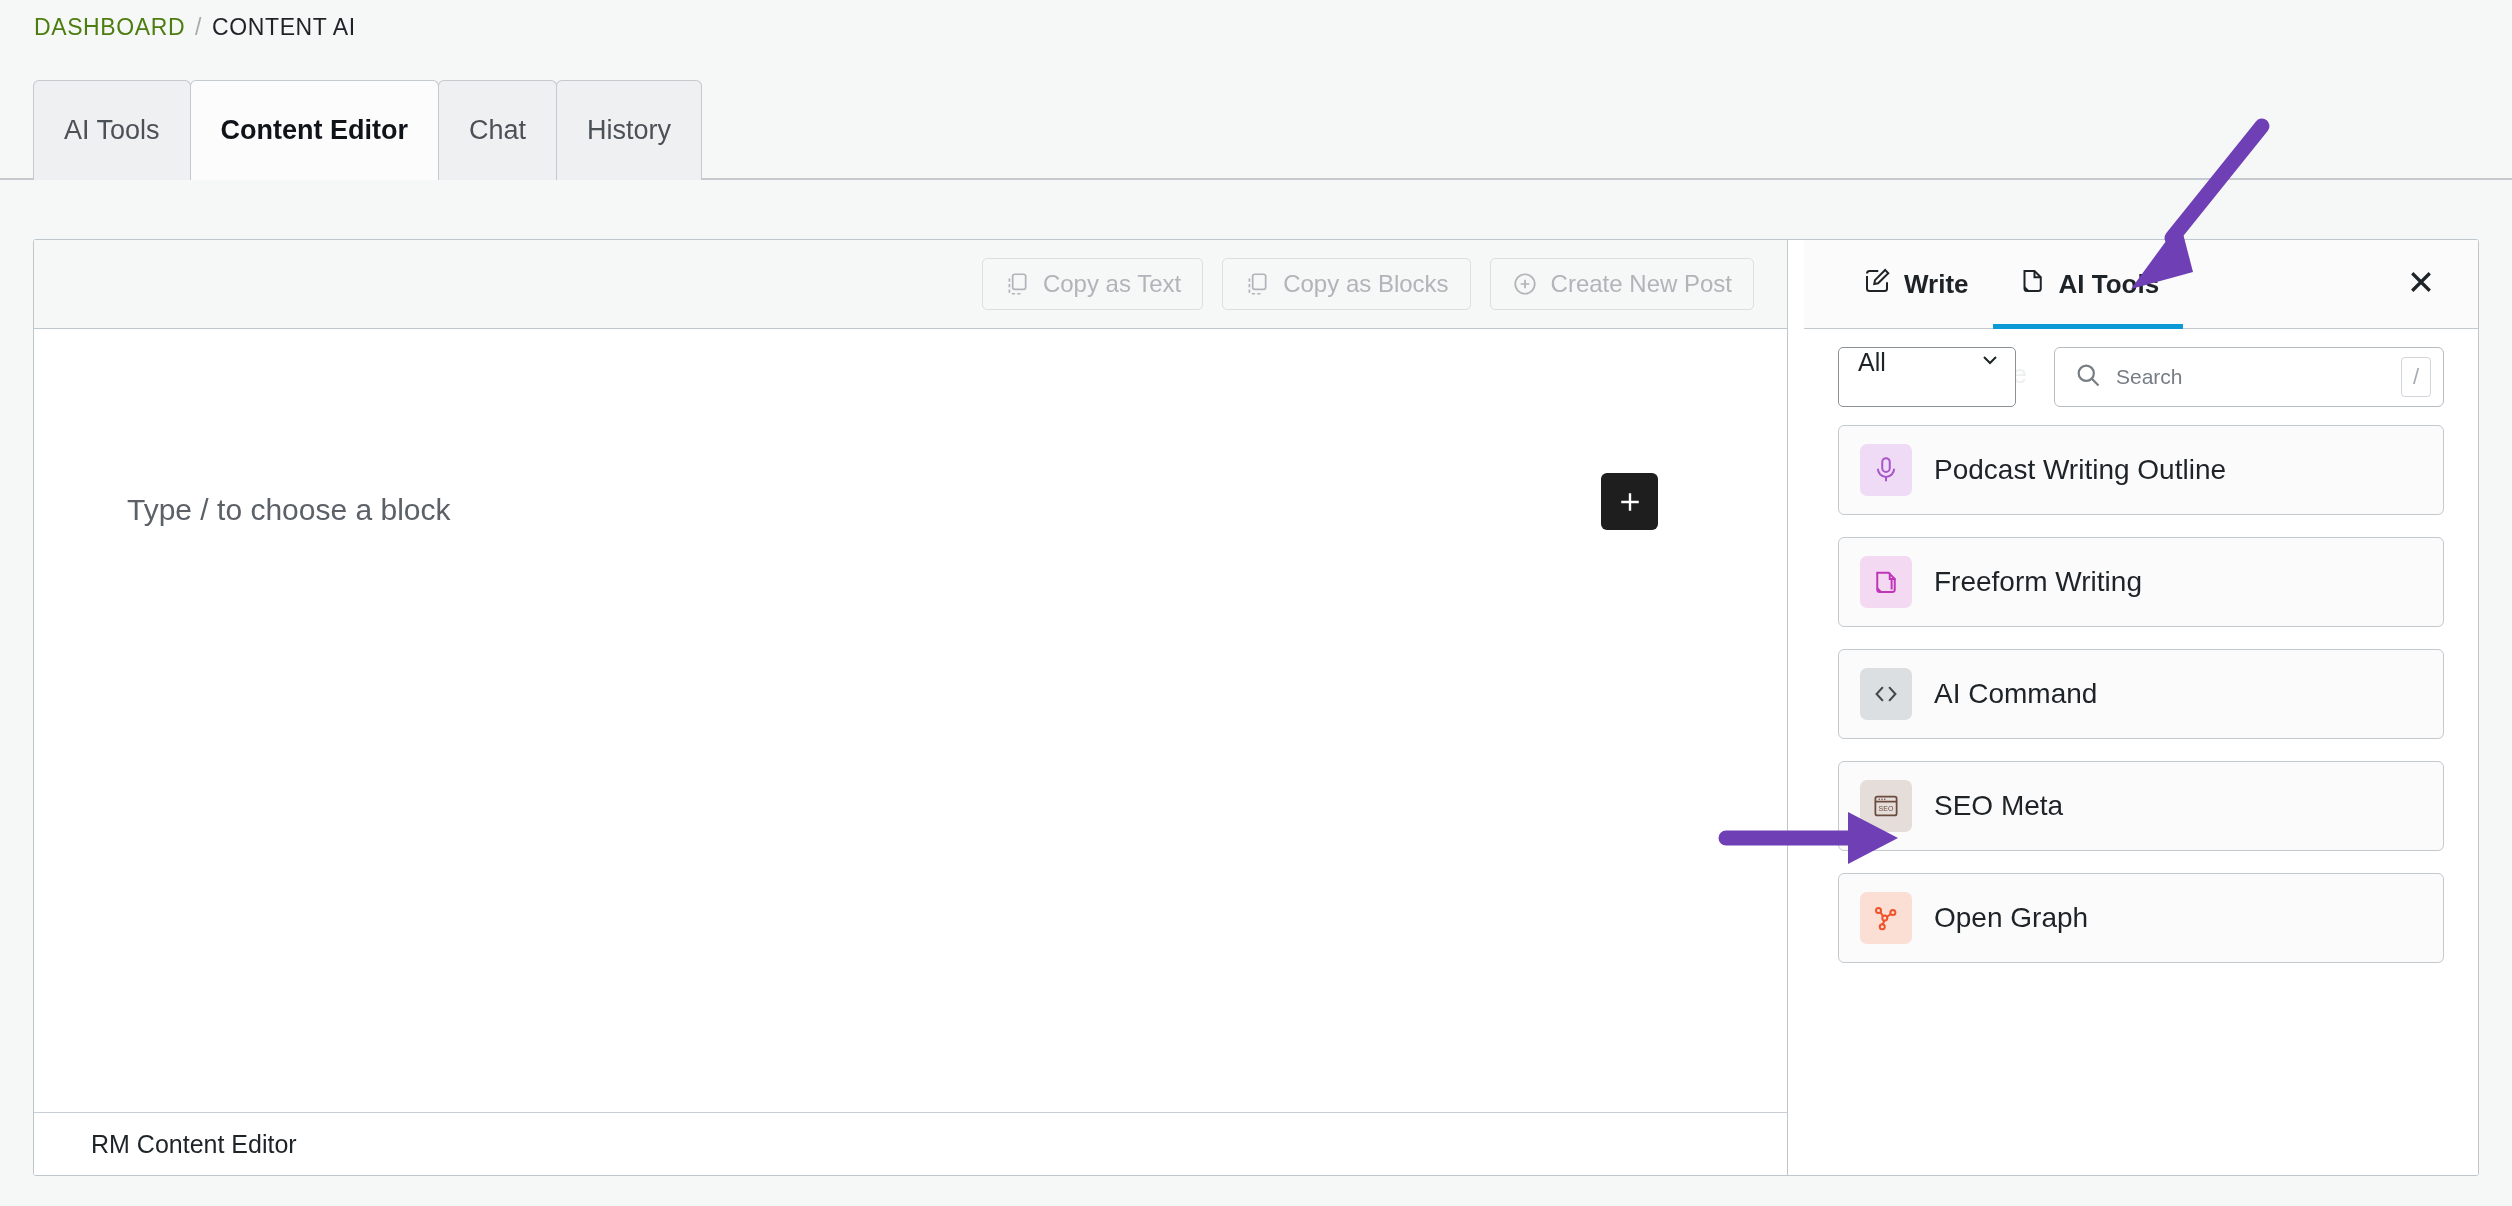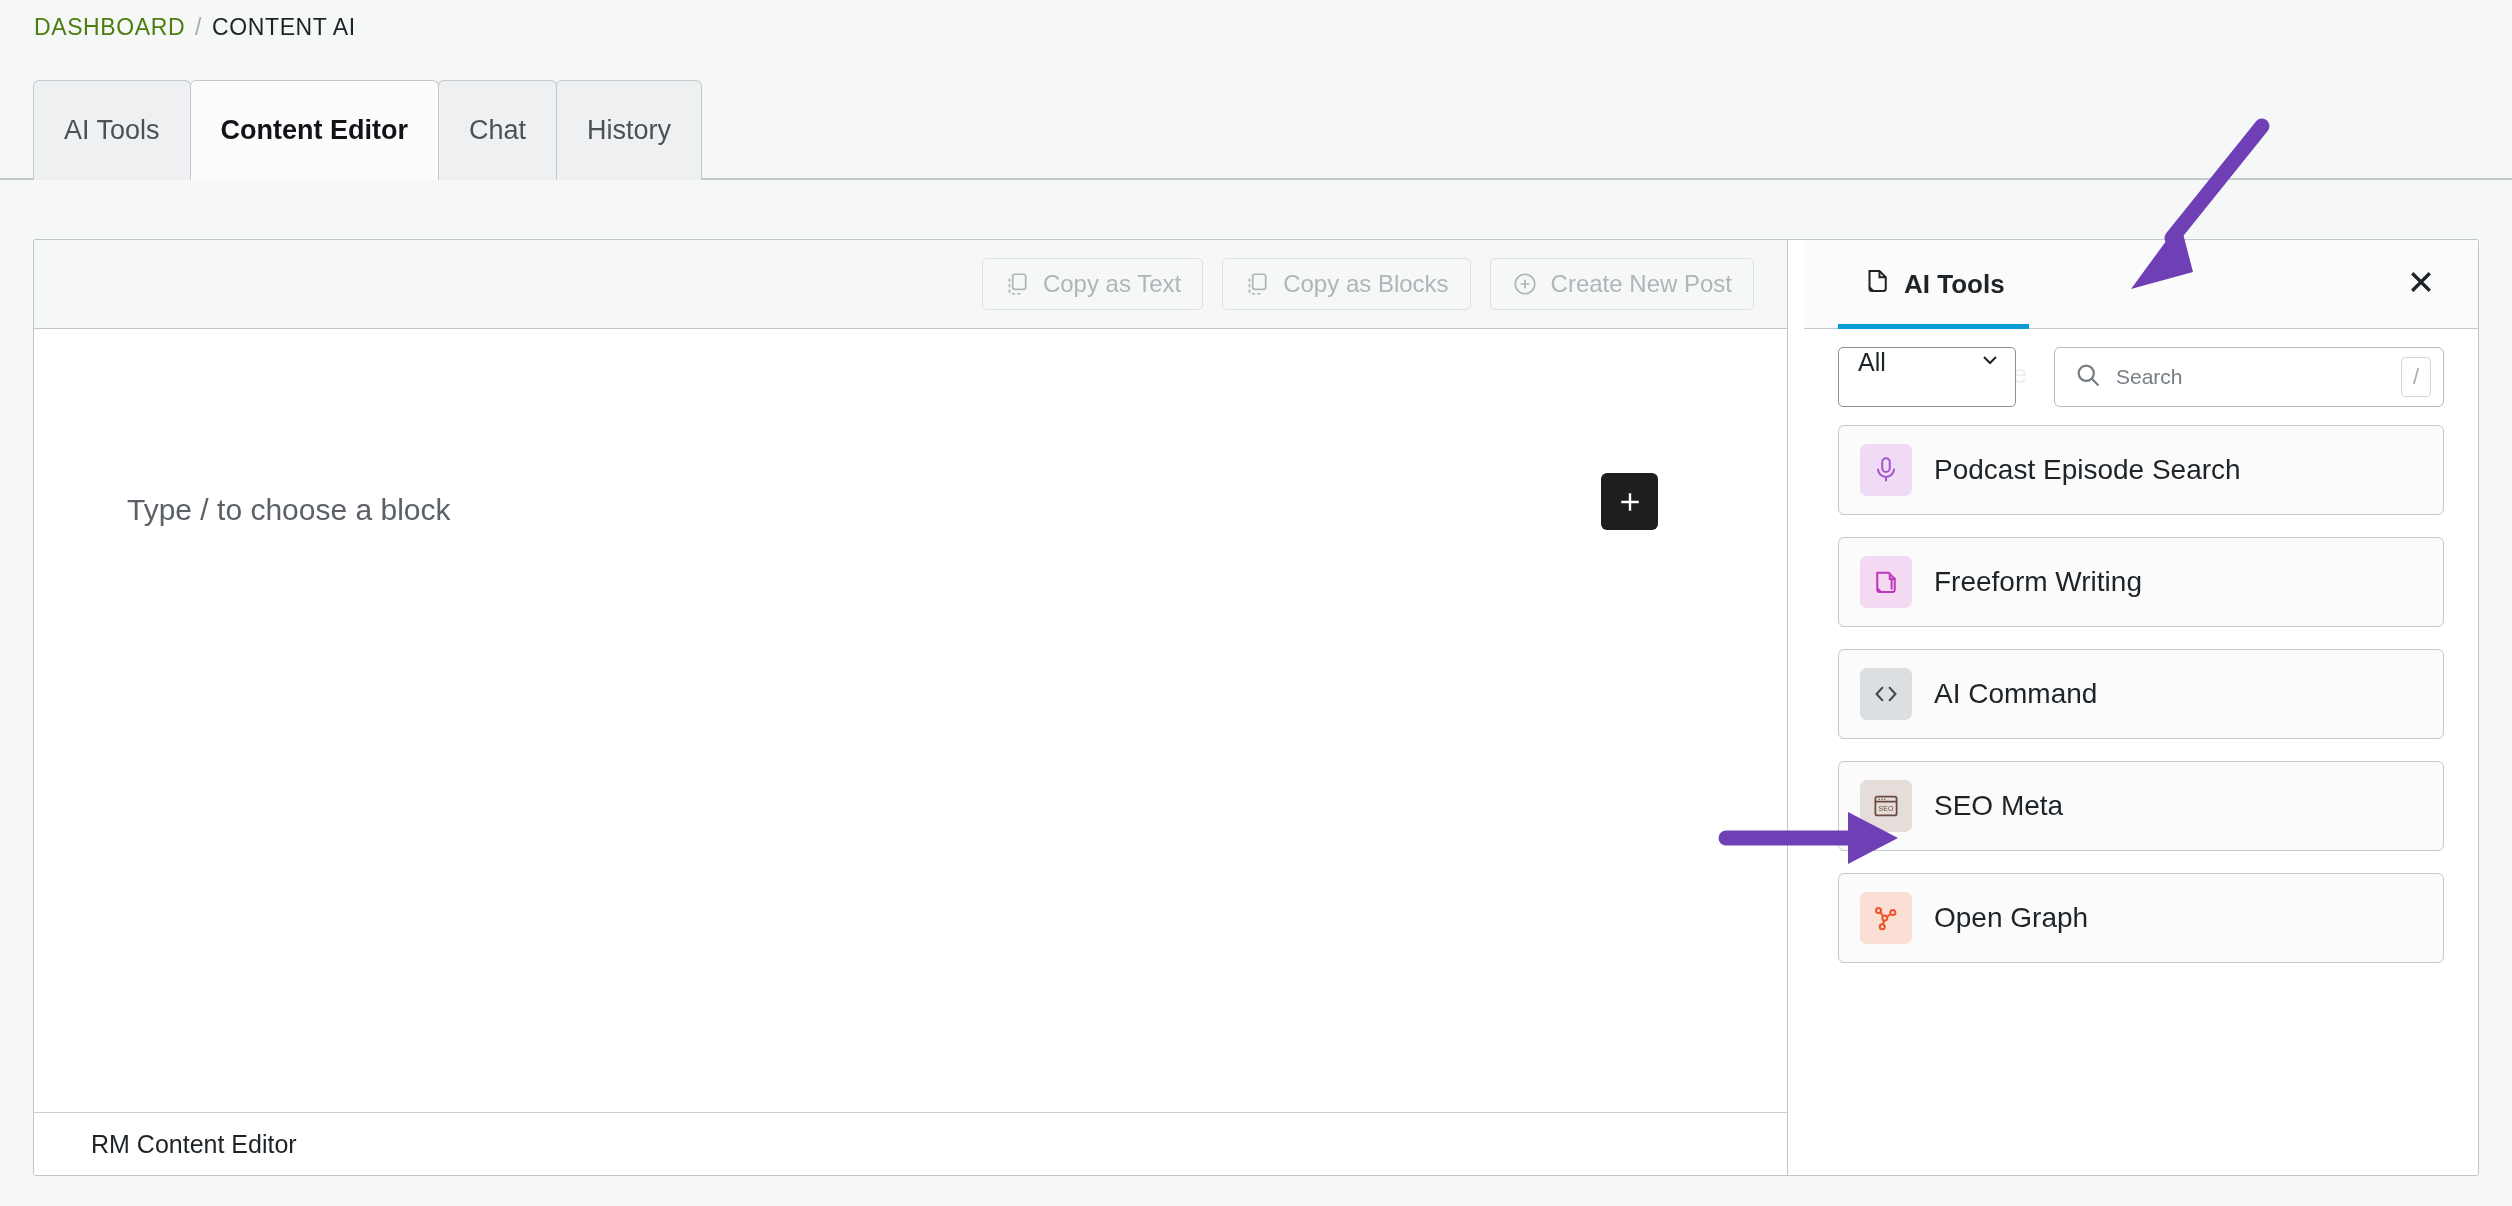--- a/index.html
+++ b/index.html
@@ -287,20 +287,30 @@
     <div id="editor-footer">
       <span>RM Content Editor</span>
     </div>
 
   </div>
 
   <div id="ai-panel">
 
     <div id="ai-panel-header">
 
+      <div class="paneltab">
+        <span>
+          <svg width="30" height="30" viewBox="0 0 24 24" fill="none" stroke="#1d2327" stroke-width="1.6">
+            <path d="M4 6a2 2 0 0 1 2-2h7"></path>
+            <path d="M20 13v5a2 2 0 0 1-2 2H6a2 2 0 0 1-2-2V8"></path>
+            <path d="M18.5 3.2 21 5.7l-8.1 8.1-3.1.6.6-3.1z"></path>
+          </svg>
+        </span>
+        <span>Write</span>
+      </div>
 
       <div class="paneltab active">
         <span>
           <svg width="30" height="30" viewBox="0 0 24 24" fill="none" stroke="#1d2327" stroke-width="1.6">
             <path d="M6 4h8l5 5v9a2 2 0 0 1-2 2H8a2 2 0 0 1-2-2z"></path>
             <path d="M14 4v5h5"></path>
             <path d="M6 17l3 3"></path>
           </svg>
         </span>
         <span>AI Tools</span>
@@ -345,21 +355,21 @@
     <div id="tool-list">
 
       <div class="tool-item">
         <div class="tool-icon" style="background:#f0dbf7">
           <svg width="30" height="30" viewBox="0 0 24 24" fill="none" stroke="#a855c8" stroke-width="1.6">
             <rect x="9" y="2.5" width="6" height="11" rx="3"></rect>
             <path d="M5.5 11a6.5 6.5 0 0 0 13 0"></path>
             <path d="M12 17.5V21"></path>
           </svg>
         </div>
-        <span class="tool-label">Podcast Episode Search</span>
+        <span class="tool-label">Podcast Writing Outline</span>
       </div>
 
 
       <div class="tool-item">
         <div class="tool-icon" style="background:#f4d9f2">
           <svg width="30" height="30" viewBox="0 0 24 24" fill="none" stroke="#bf37b8" stroke-width="1.6">
             <path d="M5 4.5h9l5 5V18a2 2 0 0 1-2 2H7a2 2 0 0 1-2-2z"></path>
             <path d="M15 4.5v5h4.5"></path>
             <path d="M5 17l3 3"></path>
             <path d="M16.5 9v9"></path>

